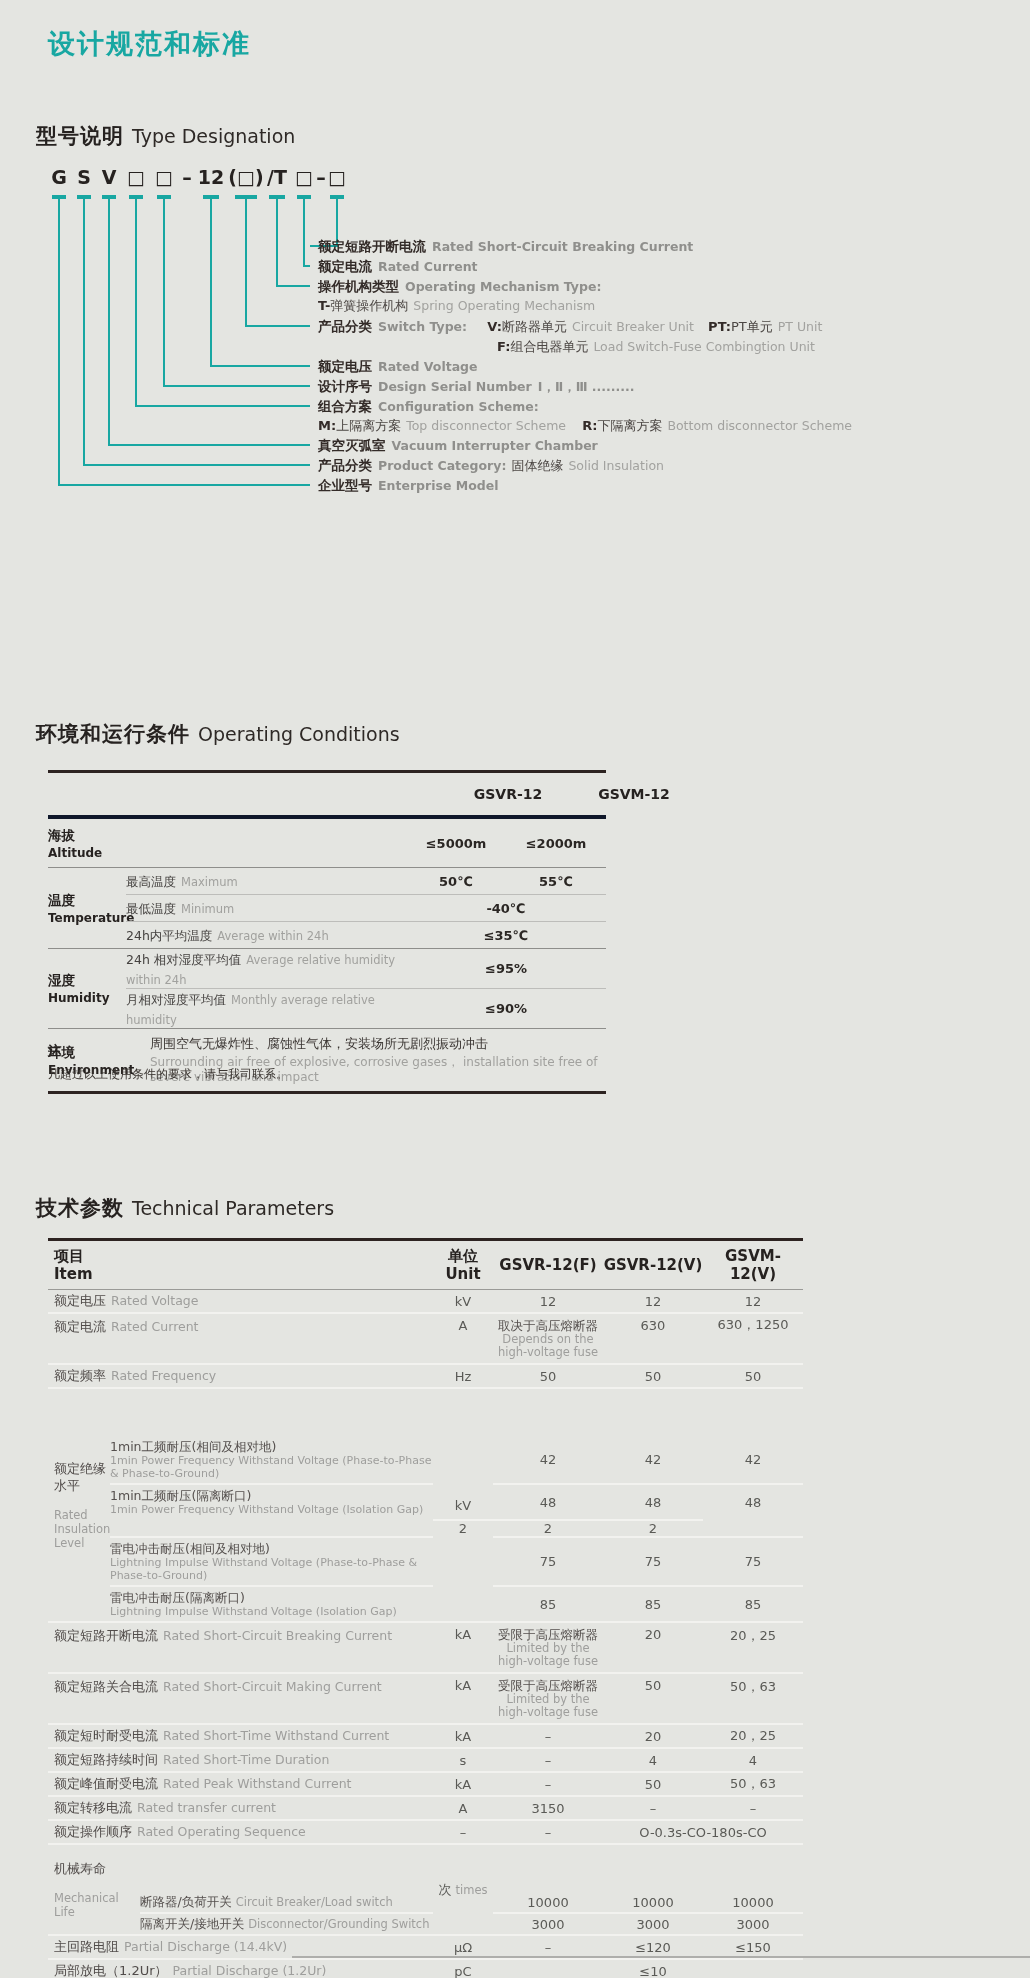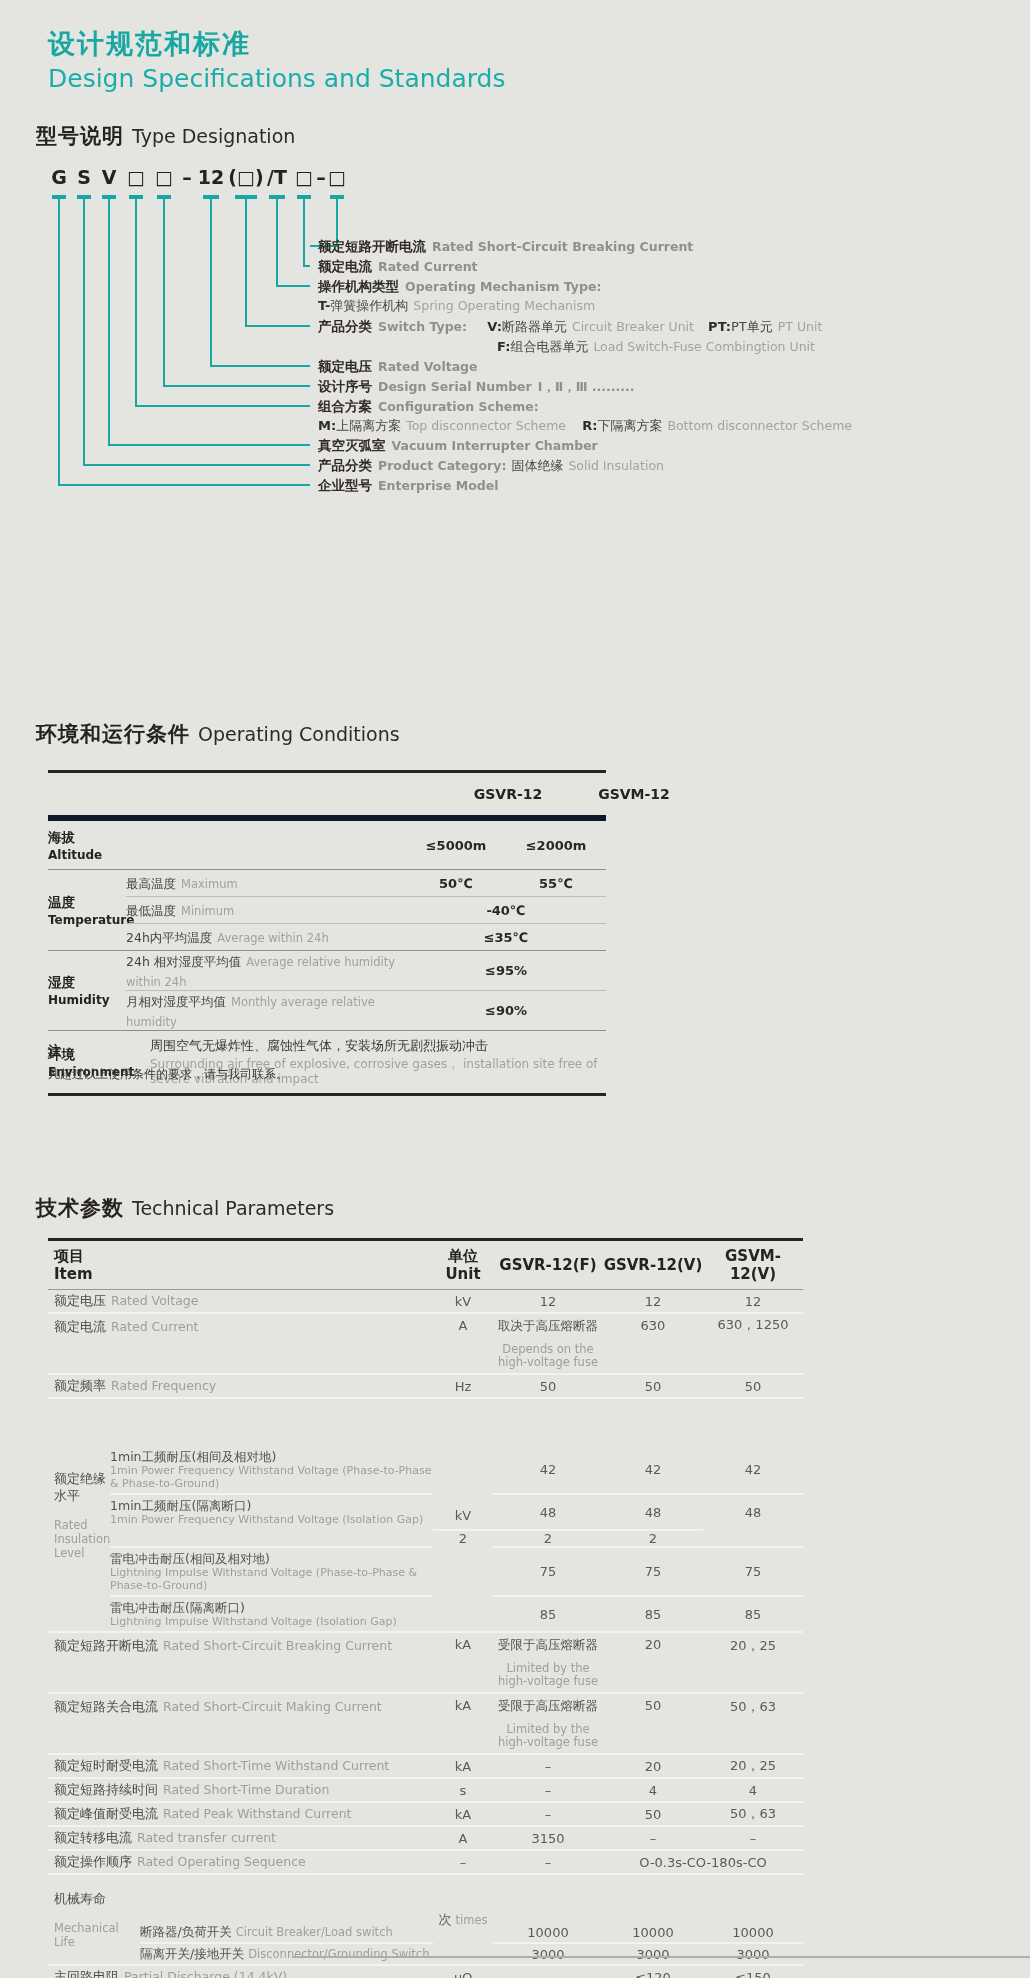--- a/index.html
+++ b/index.html
@@ -28,21 +28,21 @@
   .tl .zh{font-weight:bold;color:#332b28;font-size:13.5px;}
   .tl .en{font-weight:bold;color:#8f8f8c;font-size:12.5px;margin-left:6px;}
   .tl .key{font-weight:bold;color:#332b28;font-size:13px;}
   .tl .rzh{font-weight:400;color:#4c4744;font-size:13px;}
   .tl .ren{font-weight:400;color:#a2a29f;font-size:12.5px;margin-left:5px;}
   .tl .gap{margin-left:16px;}
   
   .otable{position:absolute;left:48px;top:770px;width:558px;
     border-top:3px solid #2d2321;border-bottom:3px solid #2d2321;}
   .ohead{display:grid;grid-template-columns:78px 280px 100px 100px;height:42px;
-    align-items:center;border-bottom:6px solid #0f172a;gap:26px;}
+    align-items:center;border-bottom:4px solid #0f172a;gap:26px;}
   .ocolh{font-size:14px;font-weight:bold;color:#262220;text-align:center;}
   .orow{display:grid;grid-template-columns:78px 280px 100px 100px;min-height:48px;
     align-items:center;border-bottom:1px solid #8e8e8b;}
   .olab .lzh{font-size:13.5px;font-weight:bold;color:#262220;}
   .olab .len{font-size:12px;font-weight:bold;color:#262220;margin-top:1px;}
   .oval{font-size:13px;font-weight:bold;color:#2b2724;text-align:center;}
   .ogroup{display:flex;border-bottom:1px solid #8e8e8b;align-items:center;}
   .oglabel{width:78px;flex:none;}
   .ogsub{flex:1;}
   .ogsubrow{display:grid;grid-template-columns:280px 100px 100px;min-height:26px;align-items:center;}
@@ -64,21 +64,21 @@
   .thc{font-size:15px;font-weight:bold;color:#262220;text-align:center;line-height:18px;}
   .thc.left{text-align:left;padding-left:6px;}
   .trow{display:grid;grid-template-columns:385px 60px 110px 100px 100px;
     border-bottom:2px solid #f2f2ef;align-items:center;min-height:20px;padding:1px 0;}
   .trow.seqrow{grid-template-columns:385px 60px 110px 200px;}
   .tlab{padding-left:6px;font-size:13px;color:#514c4a;}
   .tlab .len2{font-size:12.5px;color:#9e9e9c;margin-left:5px;}
   .cc{text-align:center;font-size:13px;color:#5a5a56;}
   .fusecell{text-align:center;line-height:14px;padding:3px 0;}
   .fusecell .fzh{font-size:12.5px;color:#55504e;}
-  .fusecell .fen{font-size:11.5px;color:#9e9e9c;display:block;line-height:13px;margin-top:10px;}
+  .fusecell .fen{font-size:11.5px;color:#9e9e9c;display:block;line-height:13px;margin-top:0;}
   .tgroup{display:flex;border-bottom:2px solid #f2f2ef;position:relative;align-items:stretch;}
   .glabel{flex:none;display:flex;flex-direction:column;justify-content:center;
     padding-left:6px;box-sizing:border-box;}
   .glabel .gzh{font-size:13px;color:#514c4a;line-height:17px;}
   .glabel .gen{font-size:11.5px;color:#9e9e9c;line-height:14px;margin-top:14px;}
   .ins .glabel{width:62px;}
   .mech .glabel{width:92px;}
   .gsub{flex:1;margin-top:47px;}
   .ins .gsubrow{display:grid;grid-template-columns:323px 60px 110px 100px 100px;align-items:stretch;}
   .mech .gsubrow{display:grid;grid-template-columns:293px 60px 110px 100px 100px;align-items:stretch;}
@@ -92,21 +92,20 @@
     display:flex;align-items:center;justify-content:center;font-size:13px;color:#5a5a56;}
   .bottom-rule{position:absolute;left:292px;top:1956px;width:738px;height:2px;background:#aeaeab;}
 </style>
 </head>
 <body>
 
 <div class="page">
 
   <div class="title">
     <div class="t-zh">设计规范和标准</div>
-    <div class="t-en">Design Specifications and Standards</div>
   </div>
 
   <div class="shead" style="top:122px">
     <span class="sh-zh">型号说明</span><span class="sh-en">Type Designation</span>
   </div>
 
   <span class="code-token" style="left:59px">G</span>
   <span class="code-token" style="left:84px">S</span>
   <span class="code-token" style="left:109px">V</span>
   <span class="code-token" style="left:136px">□</span>

